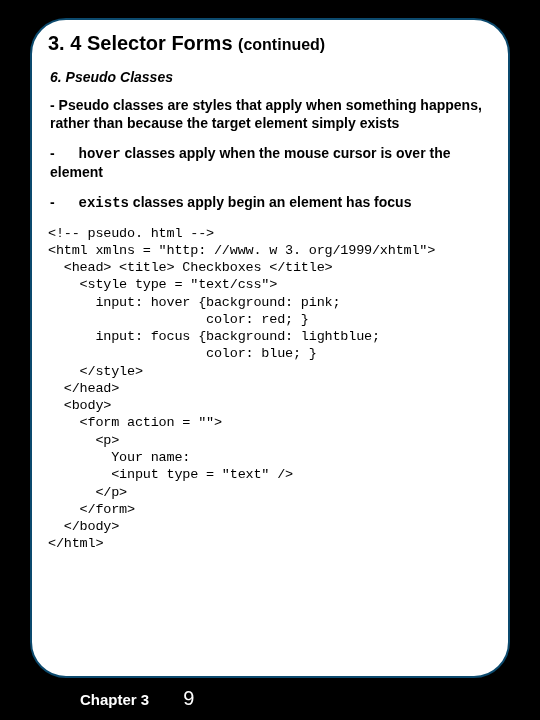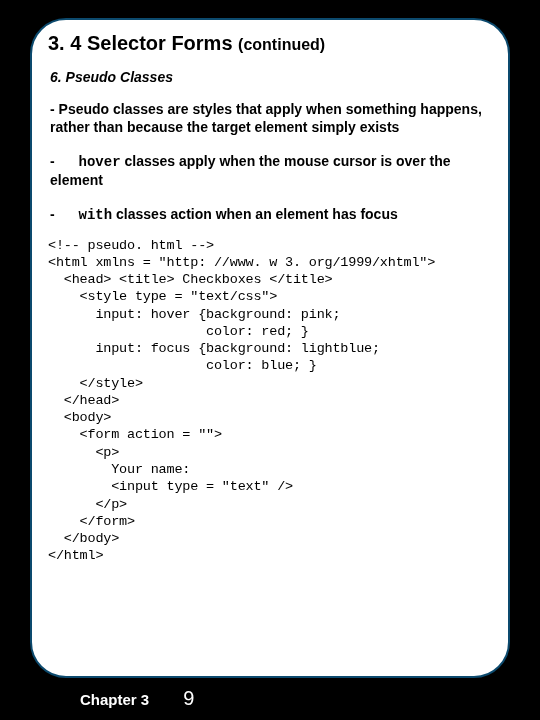--- a/index.html
+++ b/index.html
@@ -34,21 +34,21 @@
   }
   .subheading {
     font-size: 14px;
     font-weight: bold;
     font-style: italic;
     margin: 2px 0 12px 2px;
   }
   .bullet {
     font-size: 14px;
     font-weight: bold;
-    margin: 16px 0 12px 2px;
+    margin: 8px 0 12px 2px;
     line-height: 1.28;
   }
   .bullet .dash {
     font-weight: bold;
   }
   .sub-bullet {
     padding-left: 16px;
   }
   .mono {
     font-family: "Courier New", Courier, monospace;
@@ -102,21 +102,21 @@
 
   <div class="bullet">
     <span class="dash">- </span><span>Pseudo classes are styles that apply when something happens, rather than because the target element simply exists</span>
   </div>
 
   <div class="bullet">
     <span class="dash">- </span><span class="mono">hover</span><span> classes apply when the mouse cursor is over the element</span>
   </div>
 
   <div class="bullet">
-    <span class="dash">- </span><span class="mono">with</span><span> classes action when an element has focus</span>
+    <span class="dash">- </span><span class="mono">exists</span><span> classes apply begin an element has focus</span>
   </div>
 
   <div class="code">&lt;!-- pseudo. html --&gt;
 &lt;html xmlns = "http: //www. w 3. org/1999/xhtml"&gt;
   &lt;head&gt; &lt;title&gt; Checkboxes &lt;/title&gt;
     &lt;style type = "text/css"&gt;
       input: hover {background: pink;
                     color: red; }
       input: focus {background: lightblue;
                     color: blue; }

